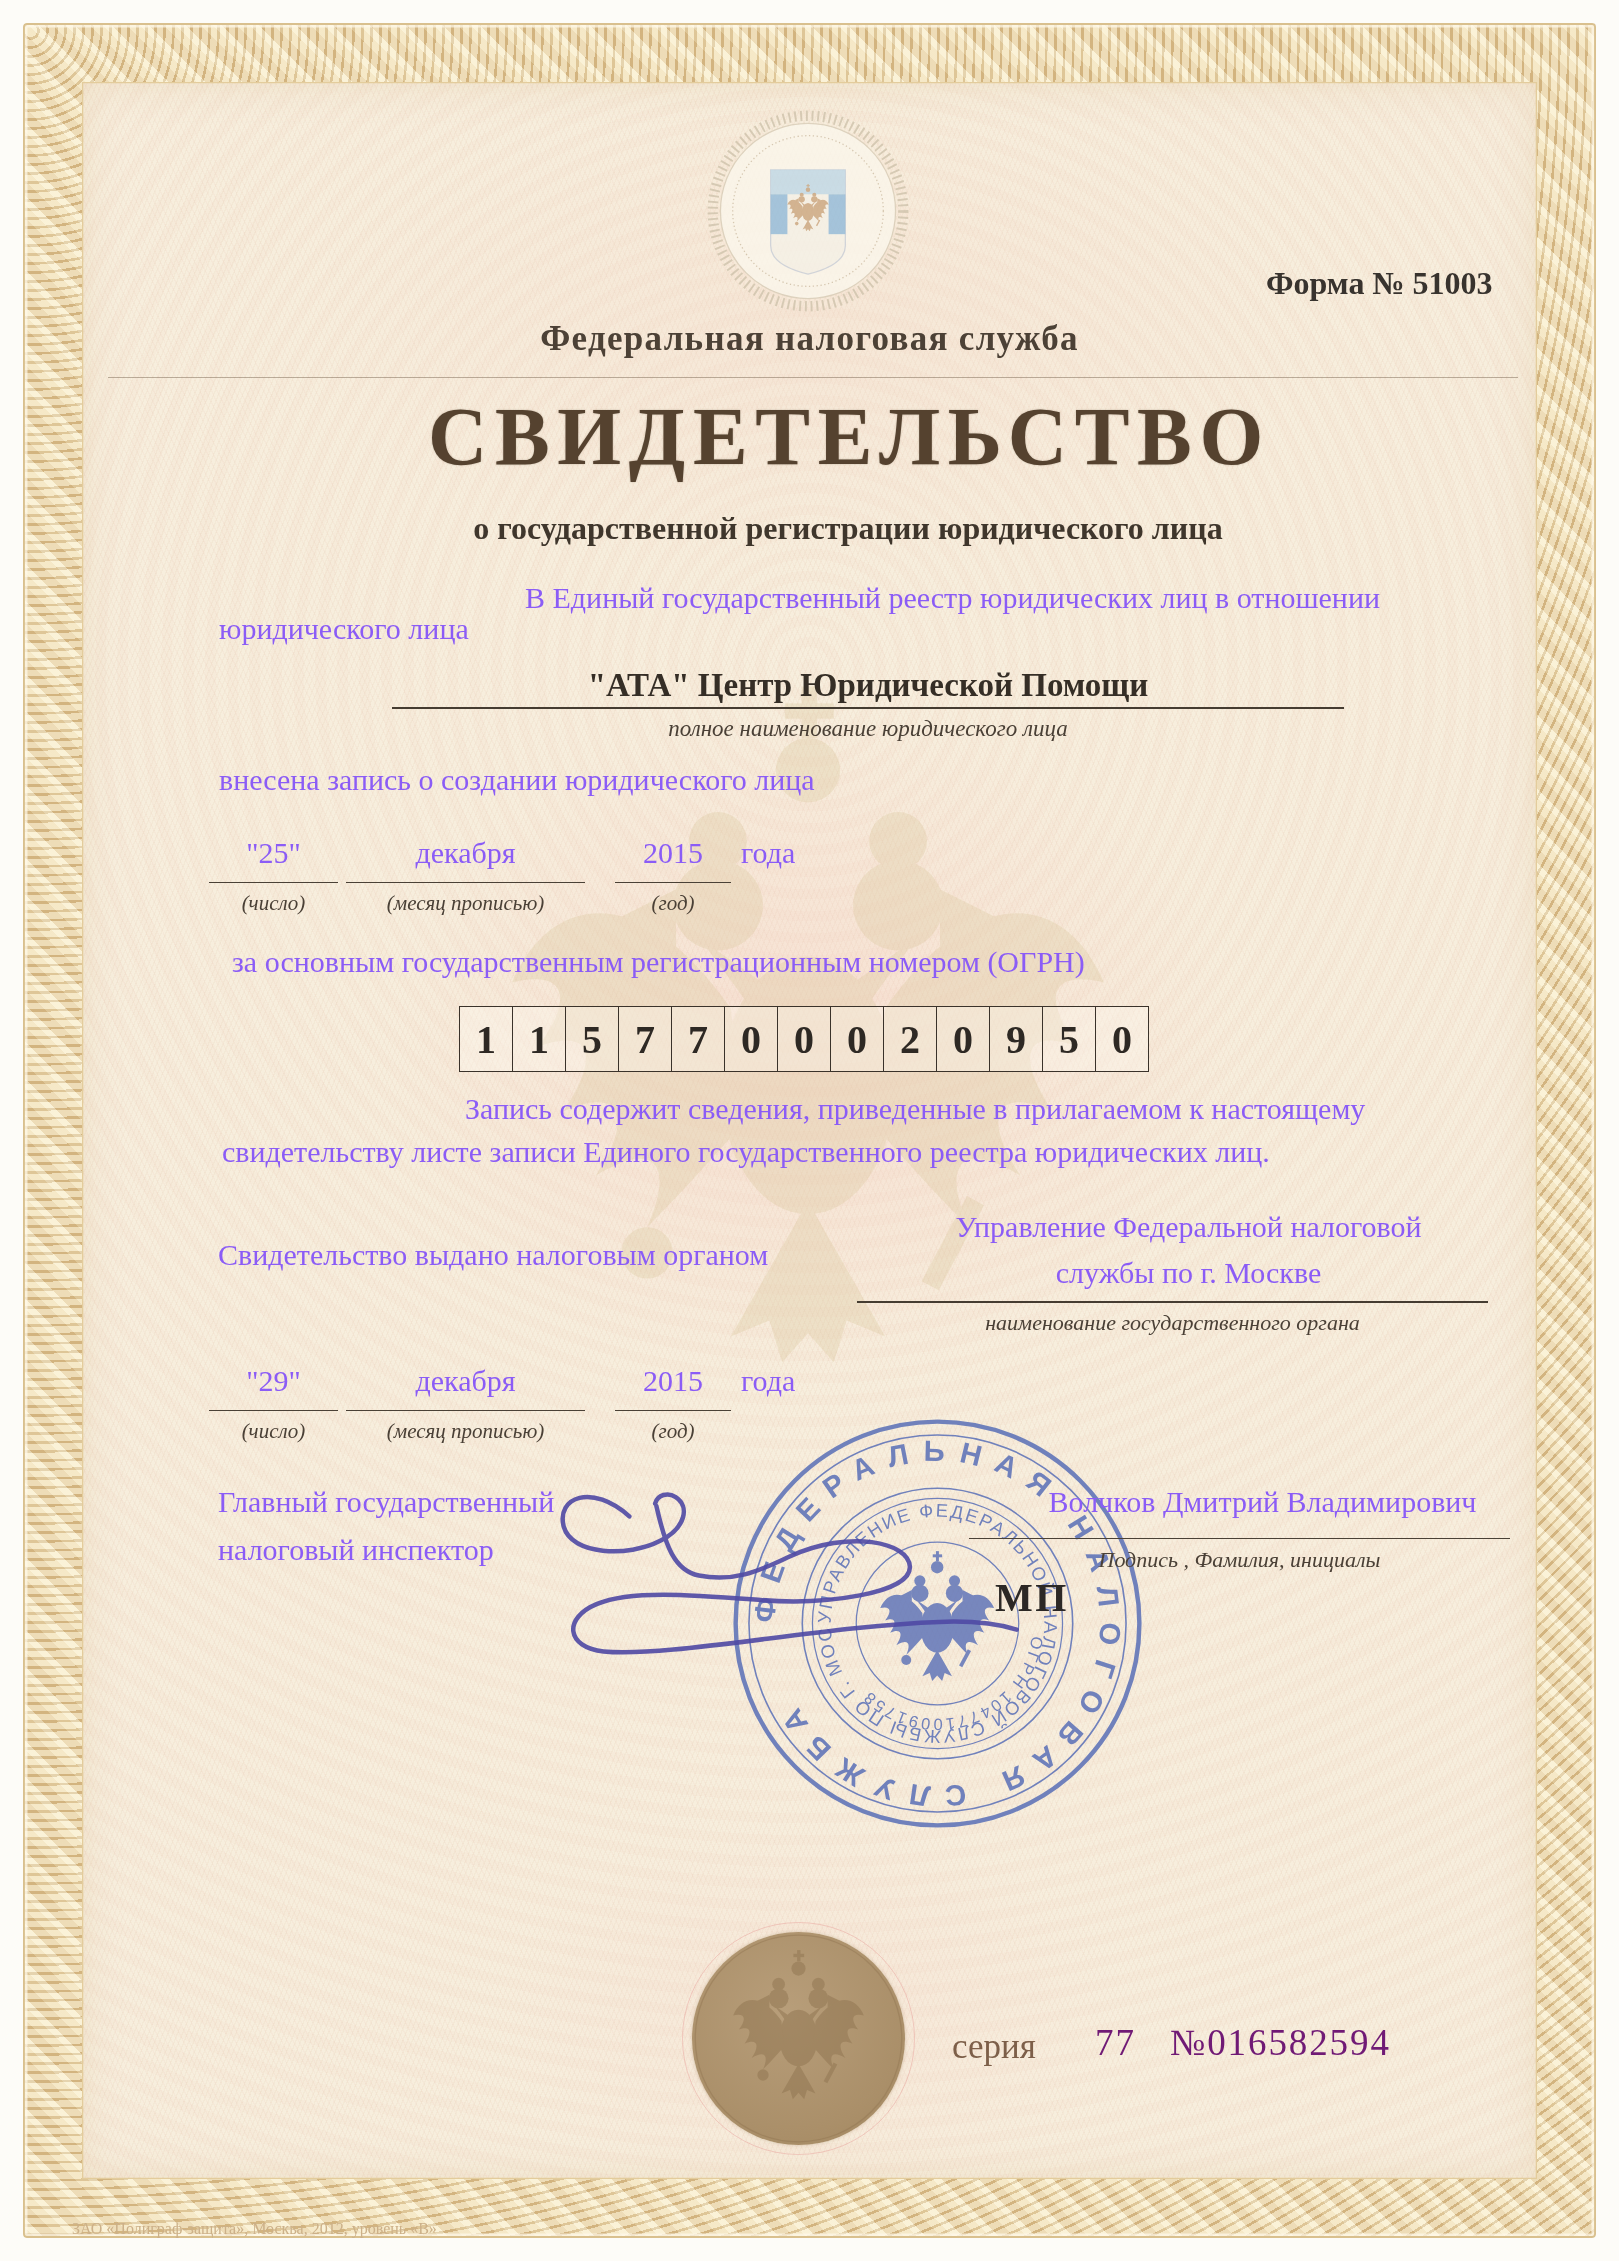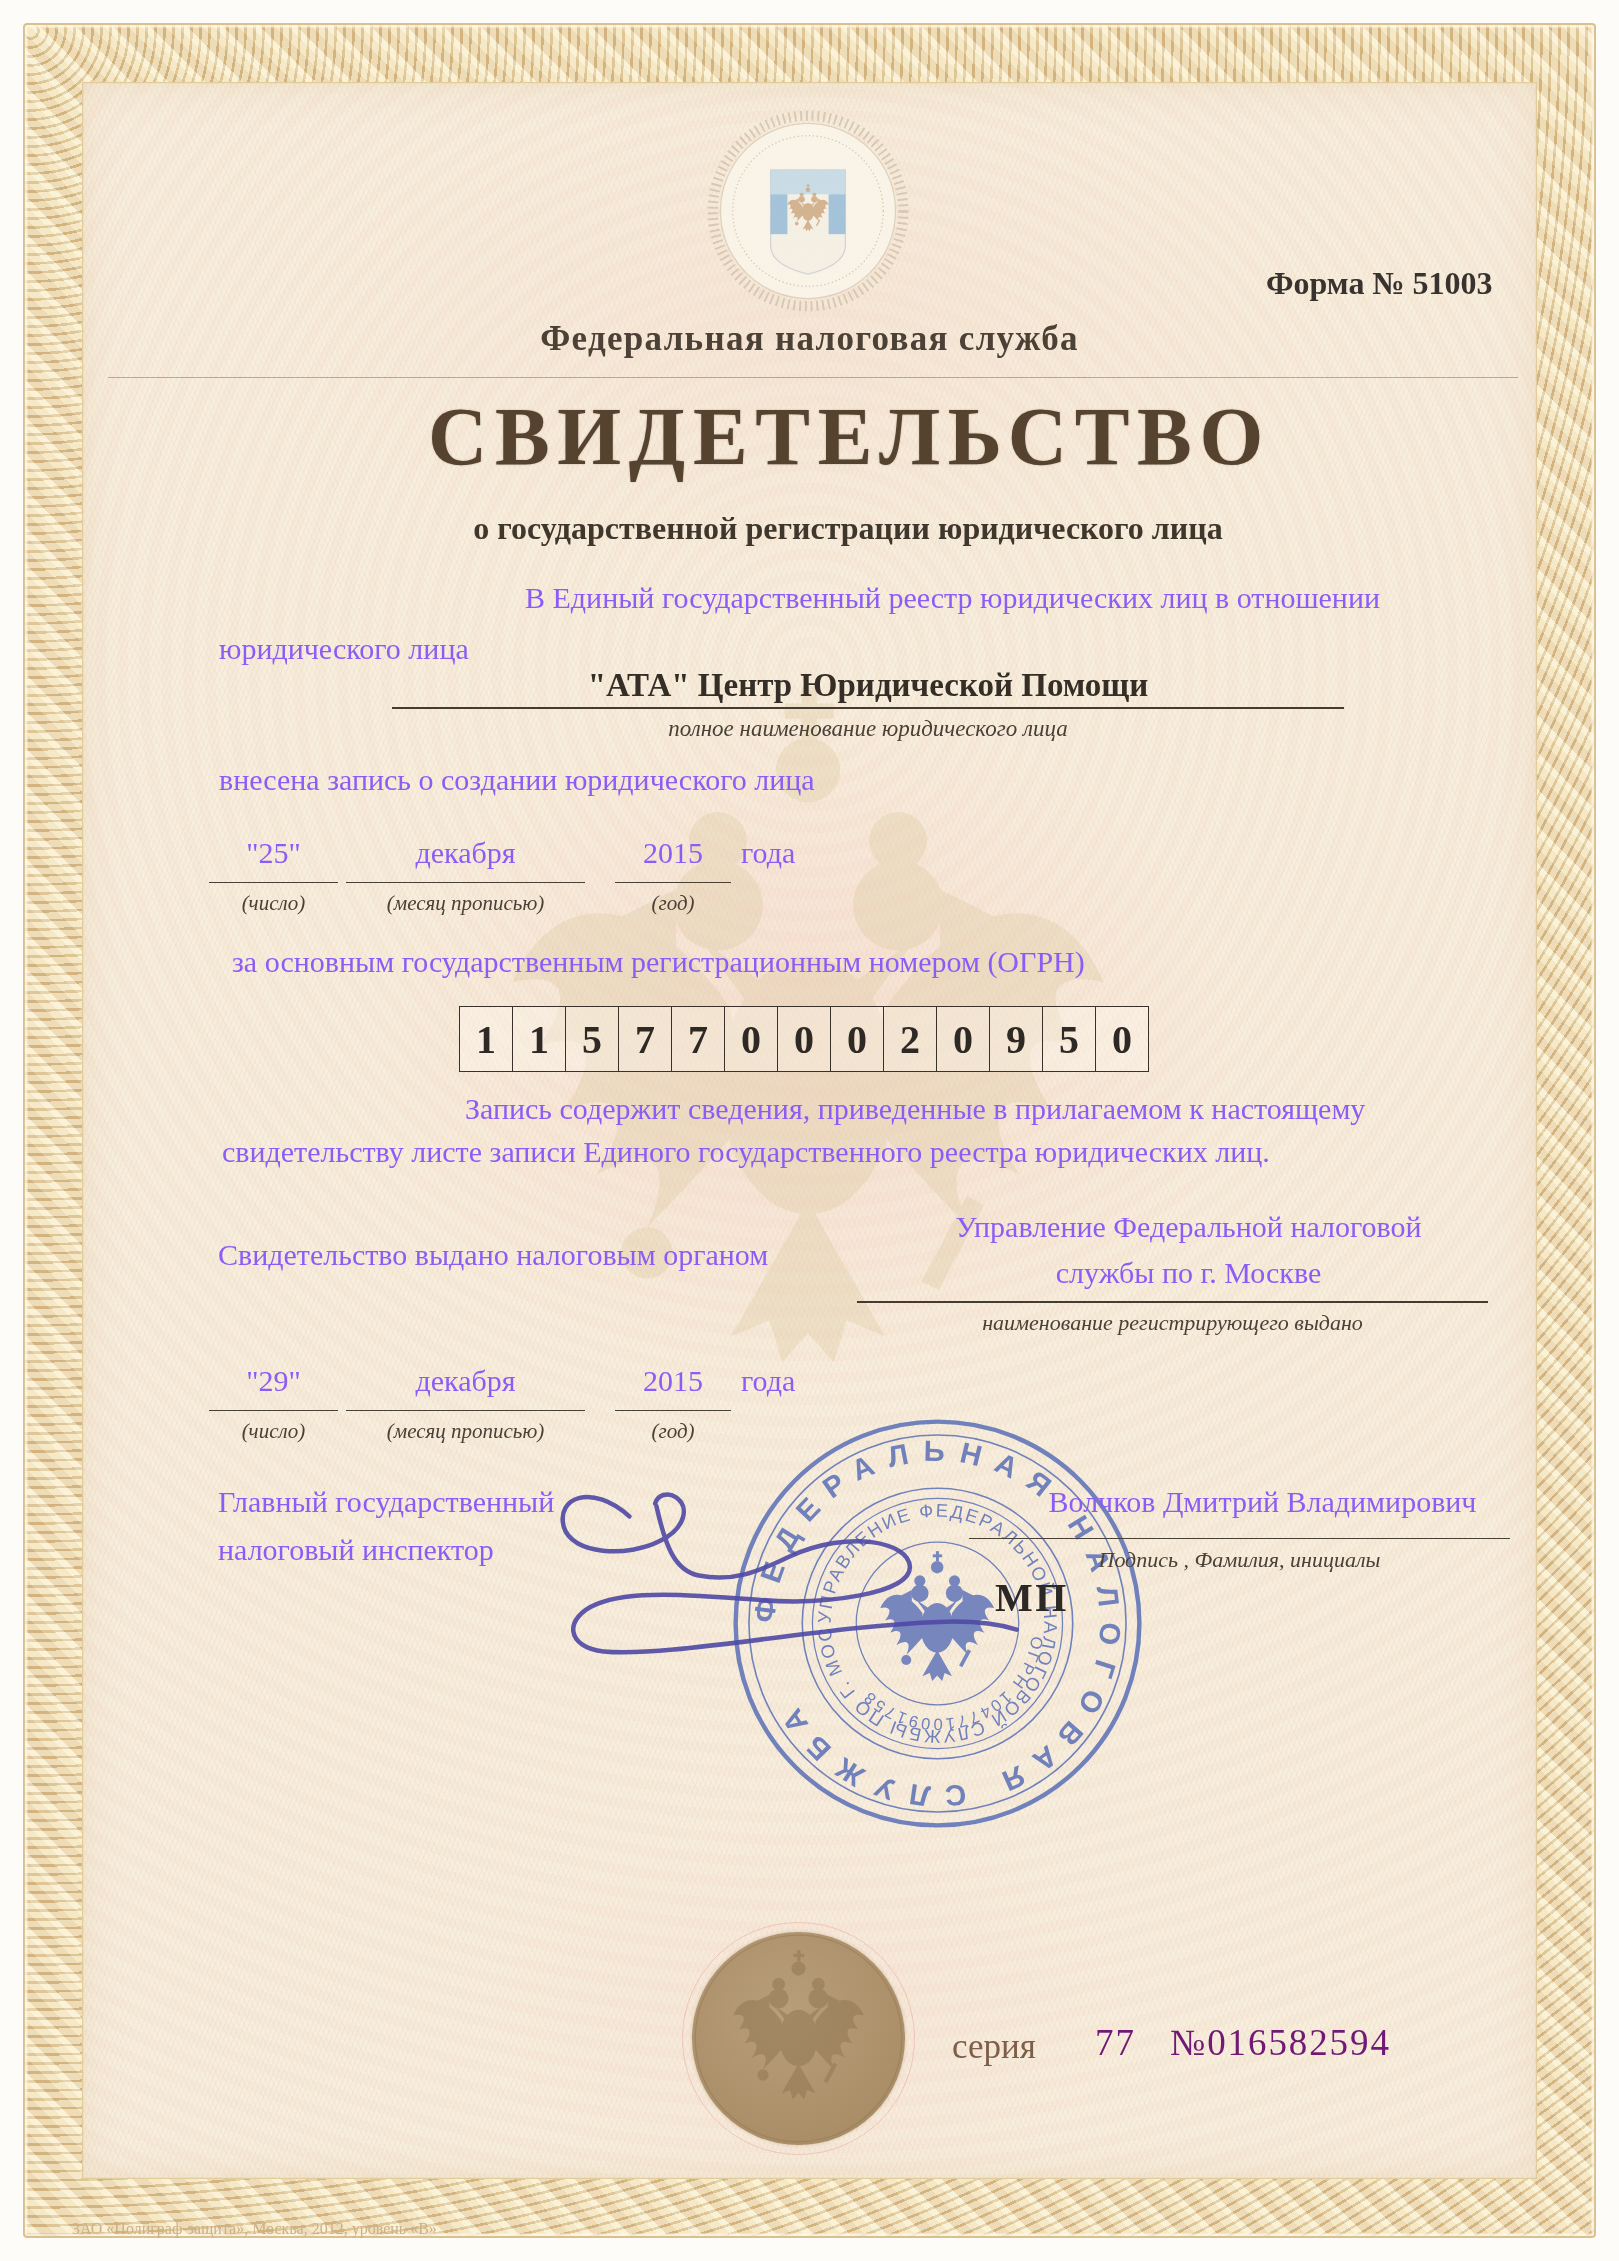--- a/index.html
+++ b/index.html
@@ -97,21 +97,21 @@
     <use href="#eagle" fill="#c49a6f" opacity="0.85" transform="translate(125,118) scale(0.7)"></use>
   </svg>
 
   <div class="abs txt form-label" style="left:1266px;top:265px">Форма  № 51003</div>
   <div class="abs txt agency center" style="left:0;width:1619px;top:319px">Федеральная налоговая служба</div>
   <div class="abs hrule" style="left:108px;width:1410px;top:377px"></div>
   <div class="abs txt main-title center" style="left:0;width:1619px;top:390px">СВИДЕТЕЛЬСТВО</div>
   <div class="abs txt subtitle center" style="left:77px;width:1542px;top:510px">о государственной регистрации юридического лица</div>
 
   <div class="abs txt body-txt" style="left:525px;top:581px">В Единый государственный реестр юридических лиц в отношении</div>
-  <div class="abs txt body-txt" style="left:219px;top:632px">юридического лица</div>
+  <div class="abs txt body-txt" style="left:219px;top:612px">юридического лица</div>
 
   <div class="abs txt org-name center" style="left:392px;width:952px;top:667px">"АТА" Центр Юридической Помощи</div>
   <div class="abs uline" style="left:392px;width:952px;top:707px"></div>
   <div class="abs txt caption center" style="left:392px;width:952px;top:716px;font-size:23px">полное наименование юридического лица</div>
 
   <div class="abs txt body-txt" style="left:219px;top:763px">внесена запись о создании юридического лица</div>
 
   <div>
     <div class="abs txt body-txt center" style="left:209px;width:129px;top:836px">"25"</div>
     <div class="abs uline-thin" style="left:209px;width:129px;top:882px"></div>
@@ -142,21 +142,21 @@
     <div class="cell">0</div>
   </div>
 
   <div class="abs txt body-txt" style="left:465px;top:1092px">Запись содержит сведения, приведенные в прилагаемом к настоящему</div>
   <div class="abs txt body-txt" style="left:222px;top:1135px">свидетельству листе записи Единого государственного реестра юридических лиц.</div>
 
   <div class="abs txt body-txt" style="left:218px;top:1238px">Свидетельство выдано налоговым органом</div>
   <div class="abs txt body-txt center" style="left:889px;width:599px;top:1210px">Управление Федеральной налоговой</div>
   <div class="abs txt body-txt center" style="left:889px;width:599px;top:1256px">службы по г. Москве</div>
   <div class="abs uline" style="left:857px;width:631px;top:1301px"></div>
-  <div class="abs txt caption center" style="left:857px;width:631px;top:1310px;font-size:22px">наименование регистрирующего выдано</div>
+  <div class="abs txt caption center" style="left:857px;width:631px;top:1310px;font-size:22px">наименование государственного органа</div>
 
   <div>
     <div class="abs txt body-txt center" style="left:209px;width:129px;top:1364px">"29"</div>
     <div class="abs uline-thin" style="left:209px;width:129px;top:1410px"></div>
     <div class="abs txt caption center" style="left:209px;width:129px;top:1419px">(число)</div>
     <div class="abs txt body-txt center" style="left:346px;width:239px;top:1364px">декабря</div>
     <div class="abs uline-thin" style="left:346px;width:239px;top:1410px"></div>
     <div class="abs txt caption center" style="left:346px;width:239px;top:1419px">(месяц прописью)</div>
     <div class="abs txt body-txt center" style="left:615px;width:116px;top:1364px">2015</div>
     <div class="abs uline-thin" style="left:615px;width:116px;top:1410px"></div>

